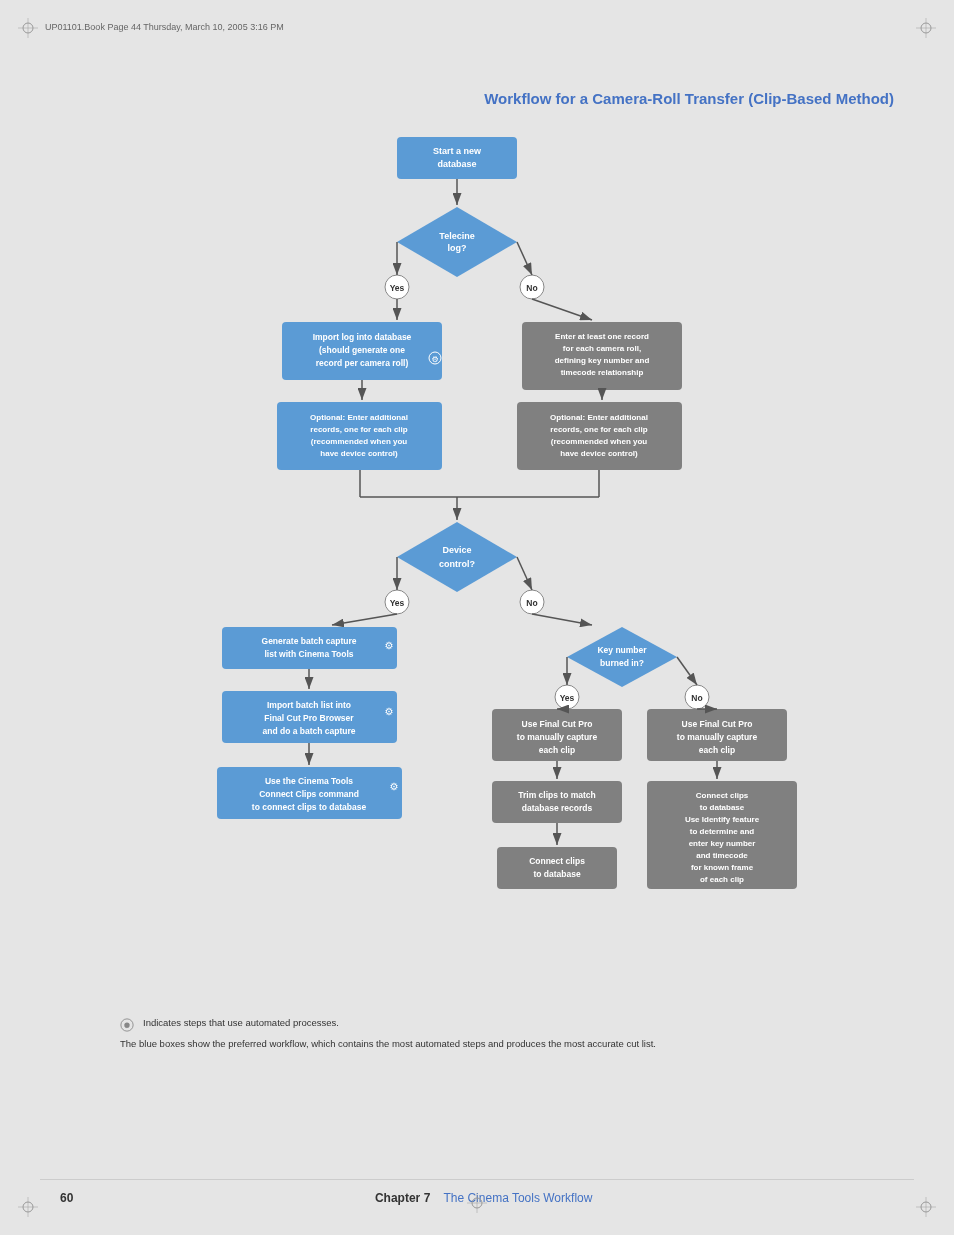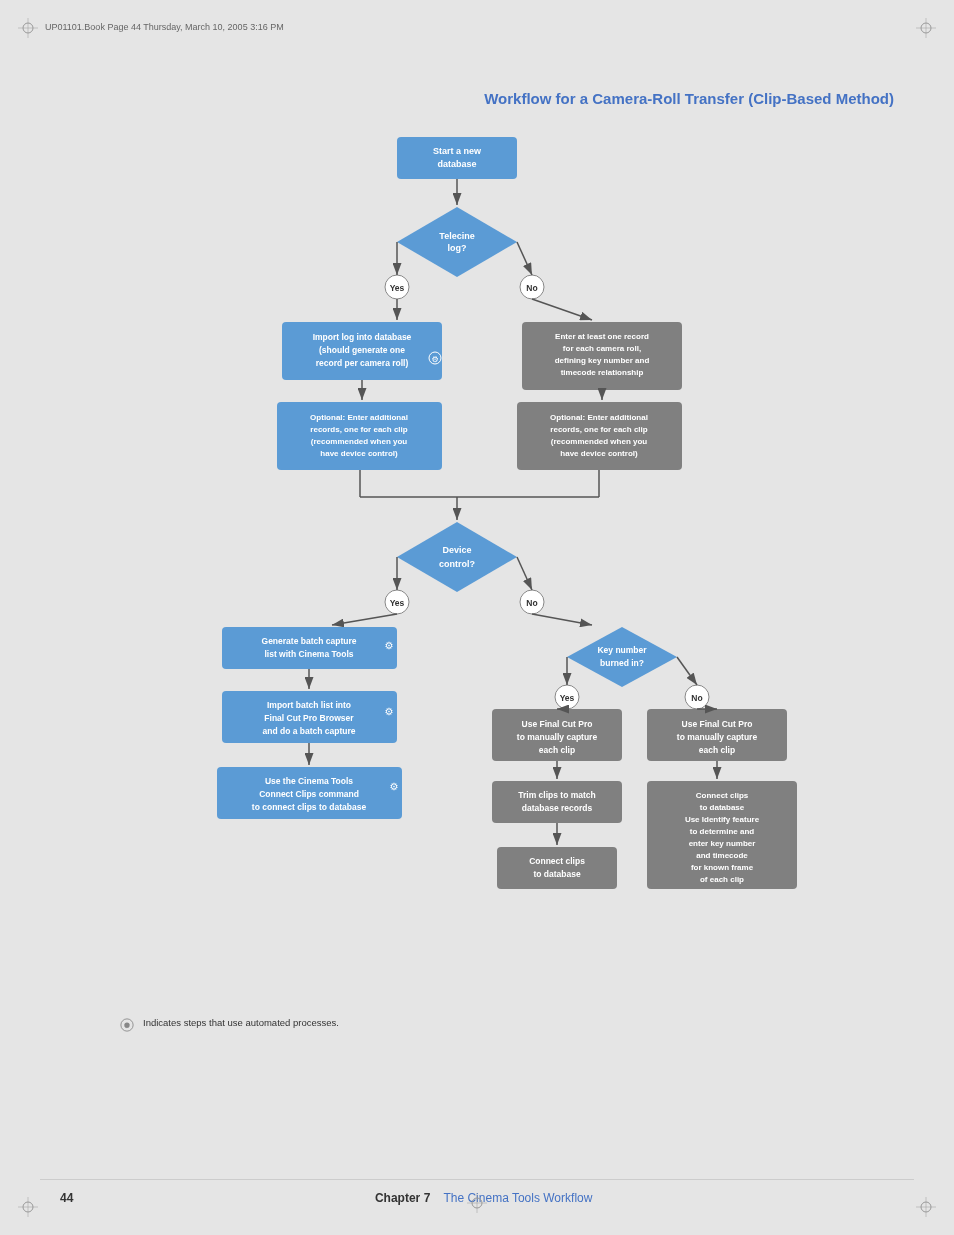--- a/index.html
+++ b/index.html
@@ -327,26 +327,29 @@
 
   <div class="notes-area">
     <div class="note-line">
       <svg class="gear-icon" viewBox="0 0 16 16">
         <circle cx="8" cy="8" r="7" fill="none" stroke="#888" stroke-width="1"></circle>
         <circle cx="8" cy="8" r="3" fill="#888"></circle>
         <text x="8" y="11.5" text-anchor="middle" fill="#888" font-size="8" font-family="Arial">⚙</text>
       </svg>
       <span>Indicates steps that use automated processes.</span>
     </div>
+    <div class="note-line">
+      <span>The blue boxes show the preferred workflow, which contains the most automated steps and produces the most accurate cut list.</span>
+    </div>
   </div>
 
   <div class="bottom-line"></div>
 
   <div class="footer">
-    <span class="footer-page-num">44</span>
+    <span class="footer-page-num">60</span>
     <div class="footer-chapter">
       <strong>Chapter 7</strong>
       &nbsp;&nbsp;
       <span style="color:#4472C4;">The Cinema Tools Workflow</span>
     </div>
   </div>
 
   <div class="center-mark">
     <svg width="20" height="20" viewBox="0 0 20 20">
       <circle cx="10" cy="10" r="5" fill="none" stroke="#999" stroke-width="1"></circle>

